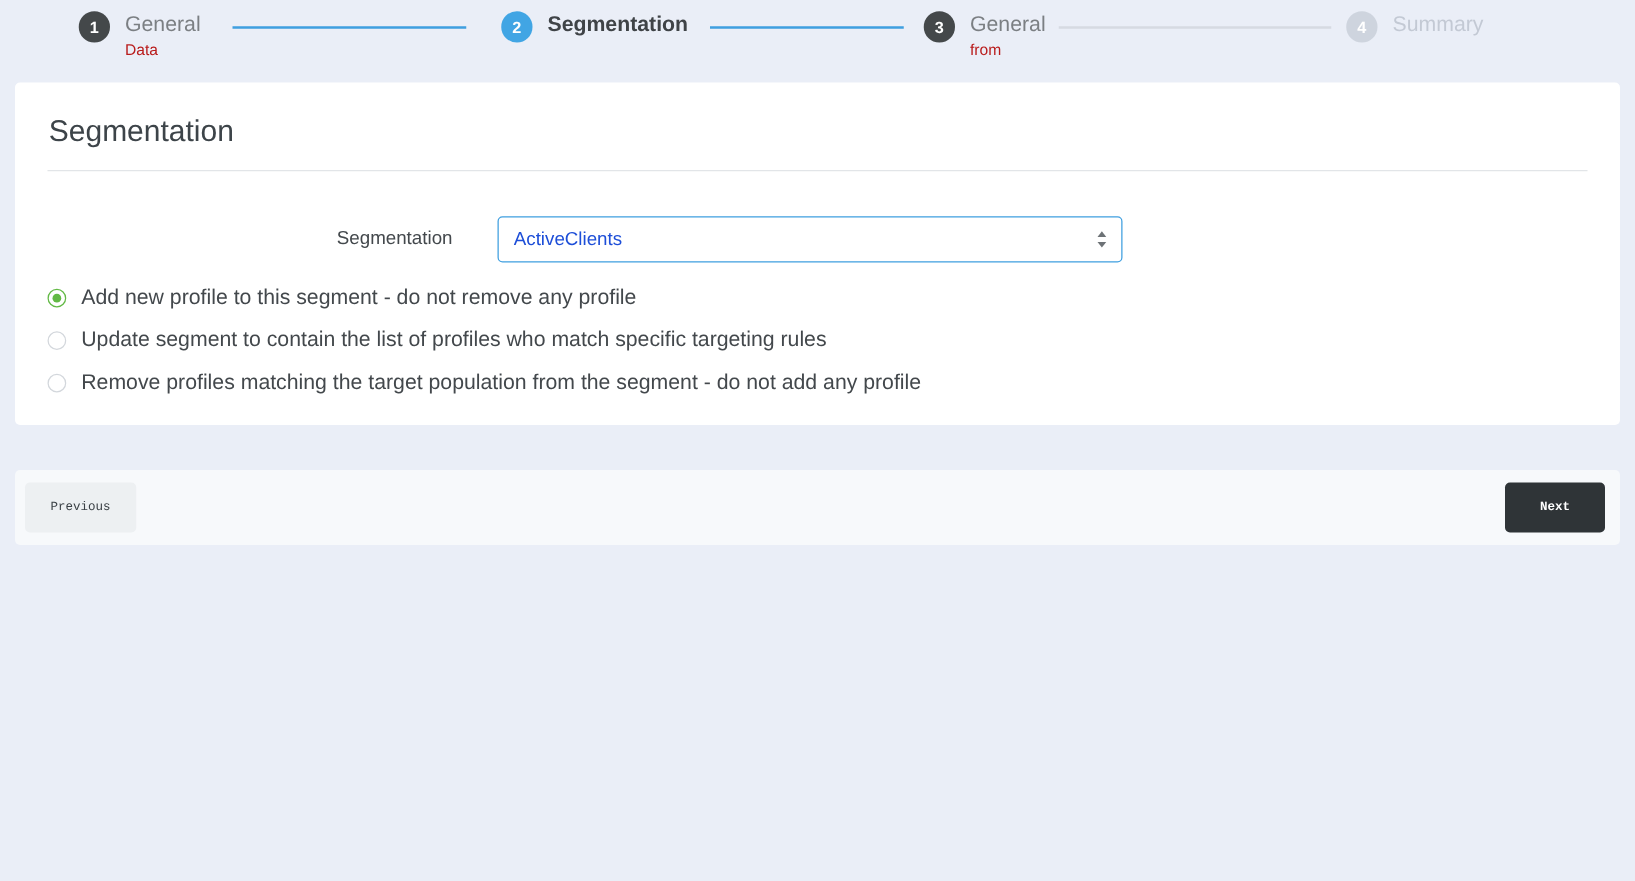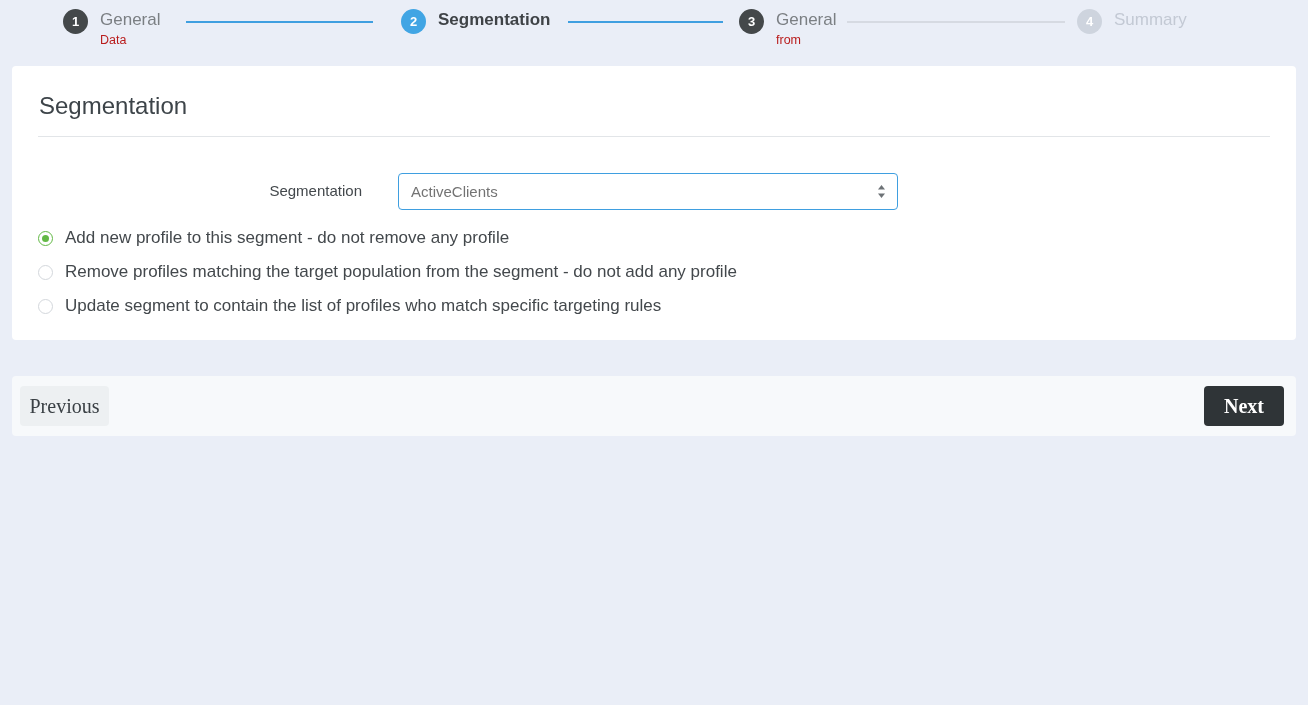--- a/index.html
+++ b/index.html
@@ -124,21 +124,21 @@
     width: 500px;
   }
   .select-box {
     width: 500px;
     height: 37px;
     box-sizing: border-box;
     border: 1px solid #3f9fe0;
     border-radius: 4px;
     background: #ffffff;
     font-size: 15px;
-    color: #737373;
+    color: #1d4ed8;
     padding: 0 30px 0 12px;
     line-height: 35px;
     font-family: "Liberation Sans", sans-serif;
     cursor: pointer;
   }
   .select-arrows {
     position: absolute;
     right: 11px;
     top: 9px;
     width: 11px;
@@ -188,22 +188,22 @@
     left: 12px;
     top: 376px;
     width: 1284px;
     height: 60px;
     background: #f7f9fb;
     border-radius: 4px;
     box-sizing: border-box;
   }
   .btn {
     position: absolute;
-    font-family: Liberation Serif, serif;
-    font-size: 20px;
+    font-family: Liberation Mono, monospace;
+    font-size: 10px;
     border: none;
     border-radius: 4px;
     cursor: pointer;
     padding: 0;
   }
   .btn-previous {
     left: 8px;
     top: 10px;
     width: 89px;
     height: 40px;
@@ -284,26 +284,26 @@
     <div class="form-row">
       <div class="radio-group">
 
         <div class="radio-row">
           <span class="radio-mark checked"></span>
           <span class="radio-text">Add new profile to this segment - do not remove any profile</span>
         </div>
 
         <div class="radio-row">
           <span class="radio-mark"></span>
-          <span class="radio-text">Remove profiles matching the target population from the segment - do not add any profile</span>
+          <span class="radio-text">Update segment to contain the list of profiles who match specific targeting rules</span>
         </div>
 
         <div class="radio-row">
           <span class="radio-mark"></span>
-          <span class="radio-text">Update segment to contain the list of profiles who match specific targeting rules</span>
+          <span class="radio-text">Remove profiles matching the target population from the segment - do not add any profile</span>
         </div>
 
       </div>
     </div>
 
   </div>
 </div>
 
 <div class="card-footer">
   <button class="btn btn-previous">Previous</button>

